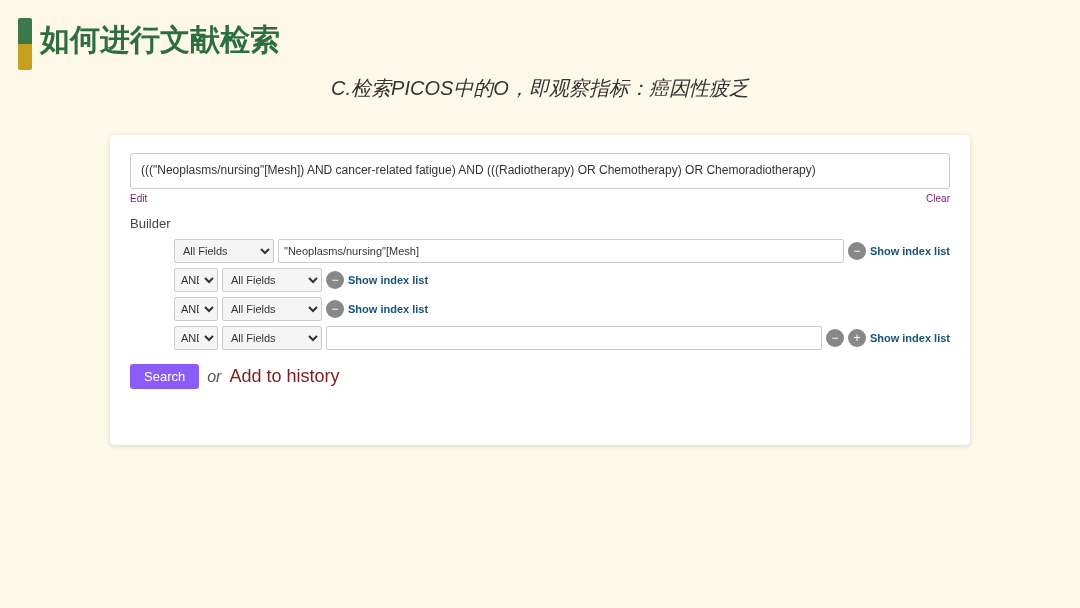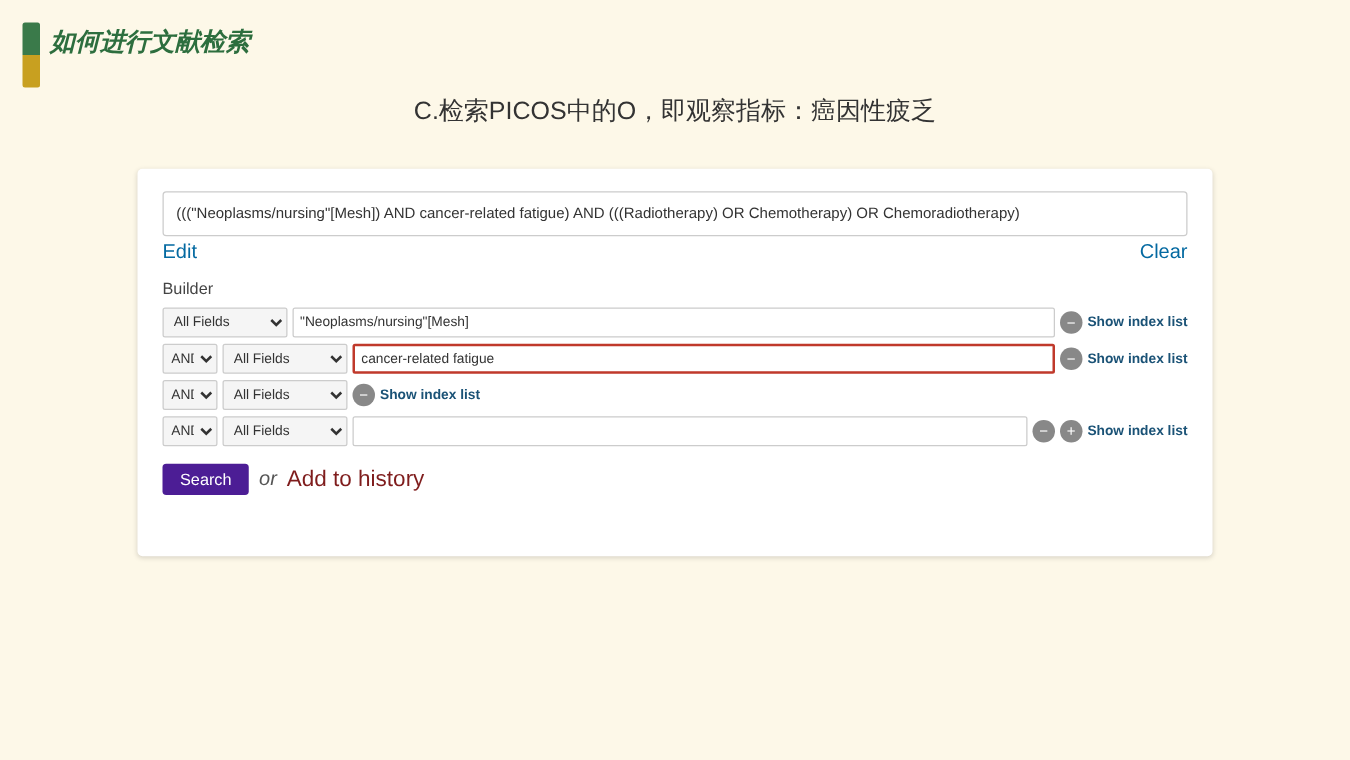--- a/index.html
+++ b/index.html
@@ -21,34 +21,34 @@
       width: 14px;
       height: 52px;
       background: linear-gradient(to bottom, #3a7a4a 50%, #c8a020 50%);
       border-radius: 2px;
     }
 
     .header-title {
       position: absolute;
       top: 20px;
       left: 40px;
-      font-size: 20px;
+      font-size: 30px;
       font-weight: bold;
       color: #2d6e3e;
-      font-style: italic;
     }
 
     .subtitle {
       position: absolute;
       top: 75px;
       left: 0;
       width: 100%;
       text-align: center;
       font-size: 20px;
       color: #333;
+      font-style: italic;
     }
 
     
     .card {
       position: absolute;
       top: 135px;
       left: 110px;
       width: 860px;
       height: 310px;
       background: #fff;
@@ -71,38 +71,39 @@
     }
 
     .query-actions {
       display: flex;
       justify-content: space-between;
       margin-top: 4px;
       margin-bottom: 12px;
     }
 
     .query-actions a {
-      font-size: 16px;
-      color: #0369a1;
+      font-size: 10px;
+      color: #701a75;
       text-decoration: none;
     }
 
     
     .builder-label {
       font-size: 13px;
       font-weight: normal;
       color: #444;
       margin-bottom: 8px;
     }
 
     
     .builder-rows {
       display: flex;
       flex-direction: column;
       gap: 5px;
+      margin-left: 44px;
     }
 
     .builder-row {
       display: flex;
       align-items: center;
       gap: 4px;
     }
 
     .bool-select {
       font-size: 11px;
@@ -174,21 +175,21 @@
 
     
     .search-row {
       display: flex;
       align-items: center;
       gap: 8px;
       margin-top: 14px;
     }
 
     .search-btn {
-      background: #4c1d95;
+      background: #8b5cf6;
       color: #fff;
       border: none;
       border-radius: 3px;
       padding: 5px 14px;
       font-size: 13px;
       cursor: pointer;
     }
 
     .or-text {
       font-size: 16px;
@@ -235,21 +236,20 @@
 
     <div class="builder-row">
       <select class="bool-select">
         <option>AND</option>
         <option>OR</option>
         <option>NOT</option>
       </select>
       <select class="field-select">
         <option>All Fields</option>
       </select>
-      <input type="text" class="term-input highlighted" value="cancer-related fatigue" style="">
       <button class="icon-btn minus">−</button>
       <a href="#" class="show-index-link">Show index list</a>
     </div>
 
     <div class="builder-row">
       <select class="bool-select">
         <option>AND</option>
         <option>OR</option>
         <option>NOT</option>
       </select>

